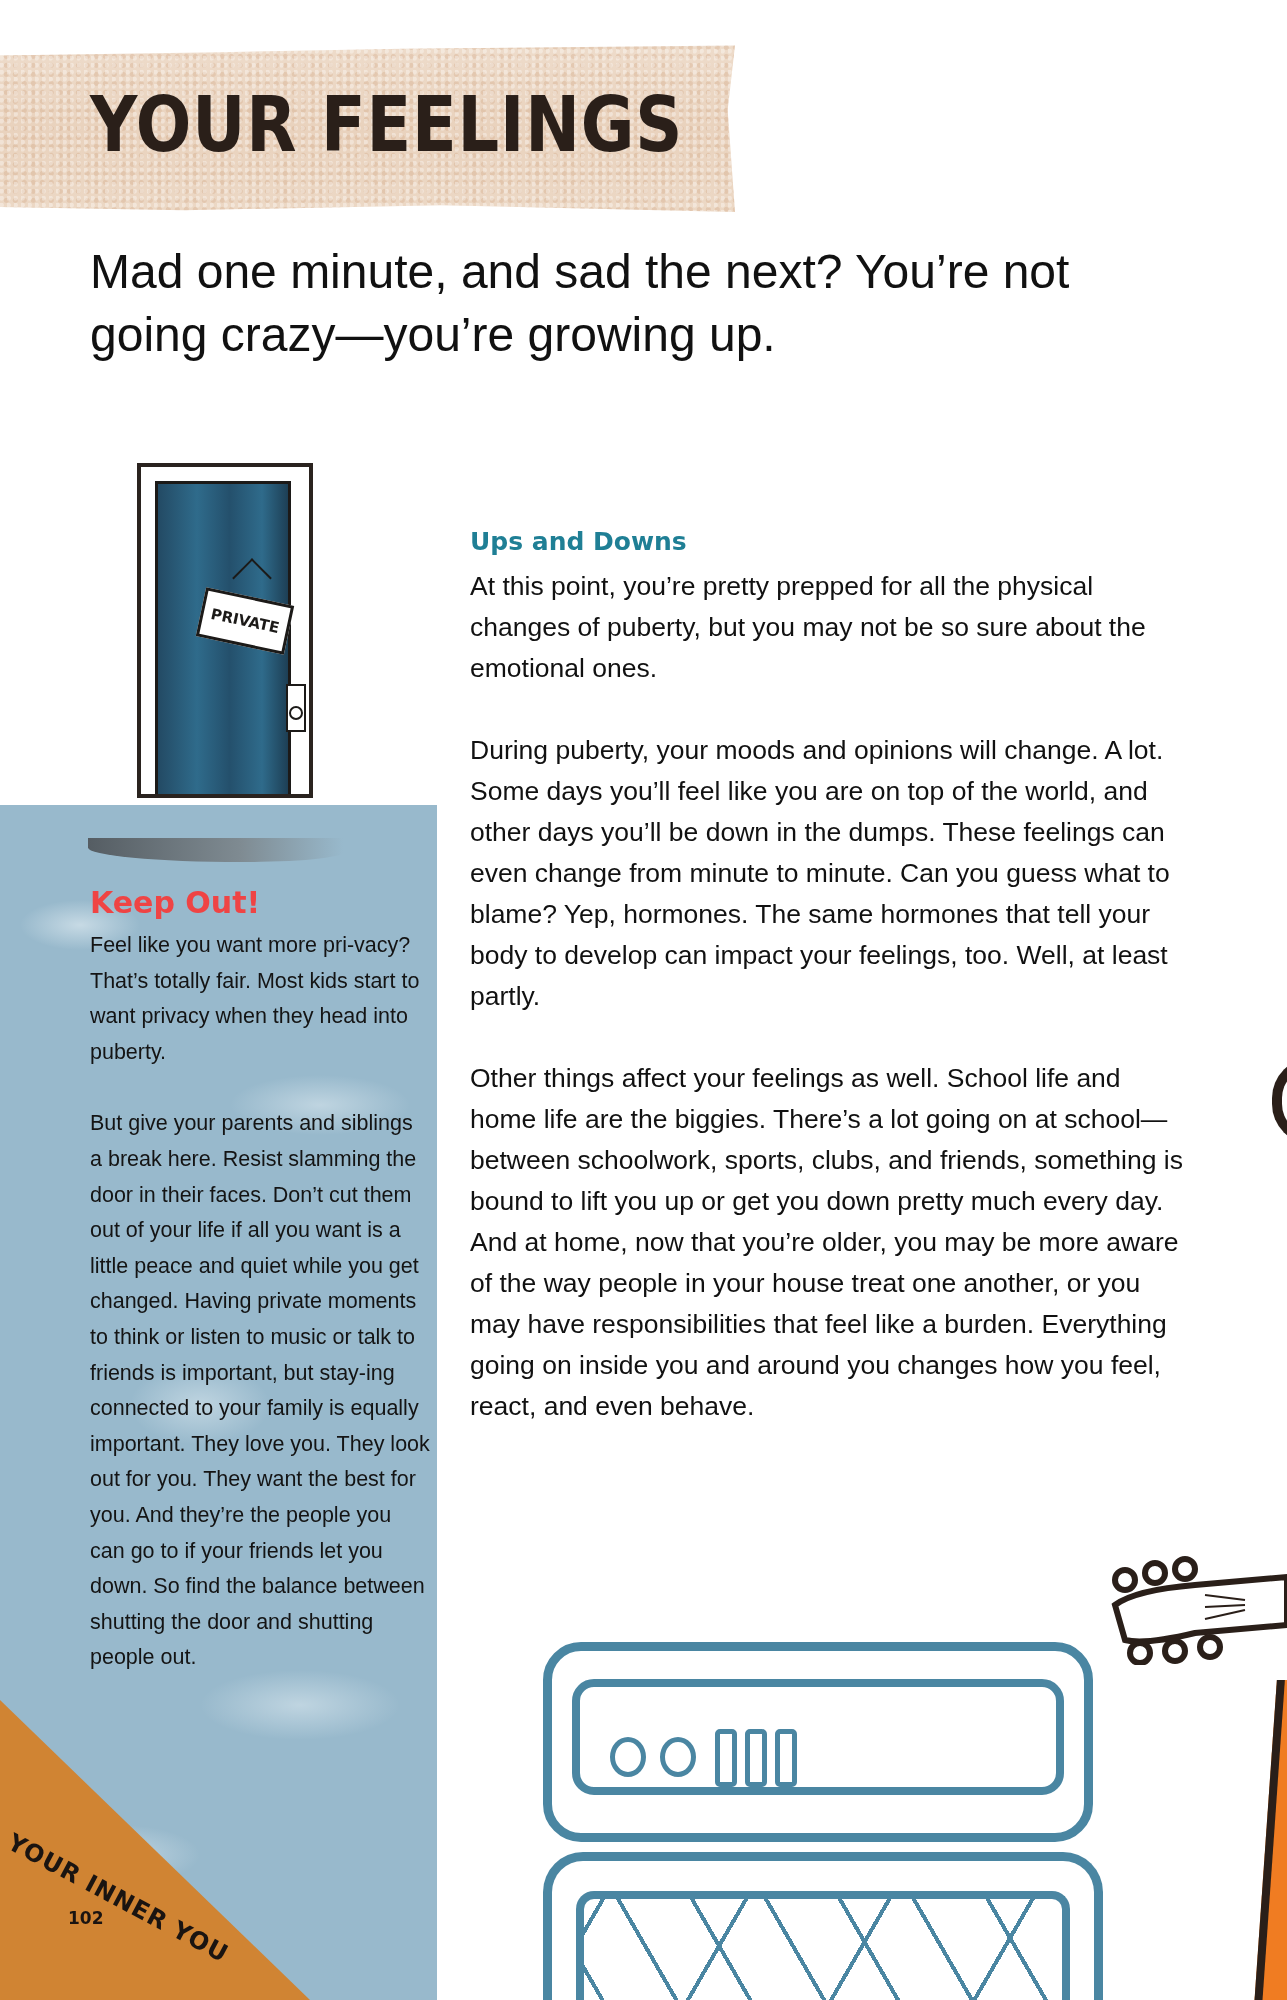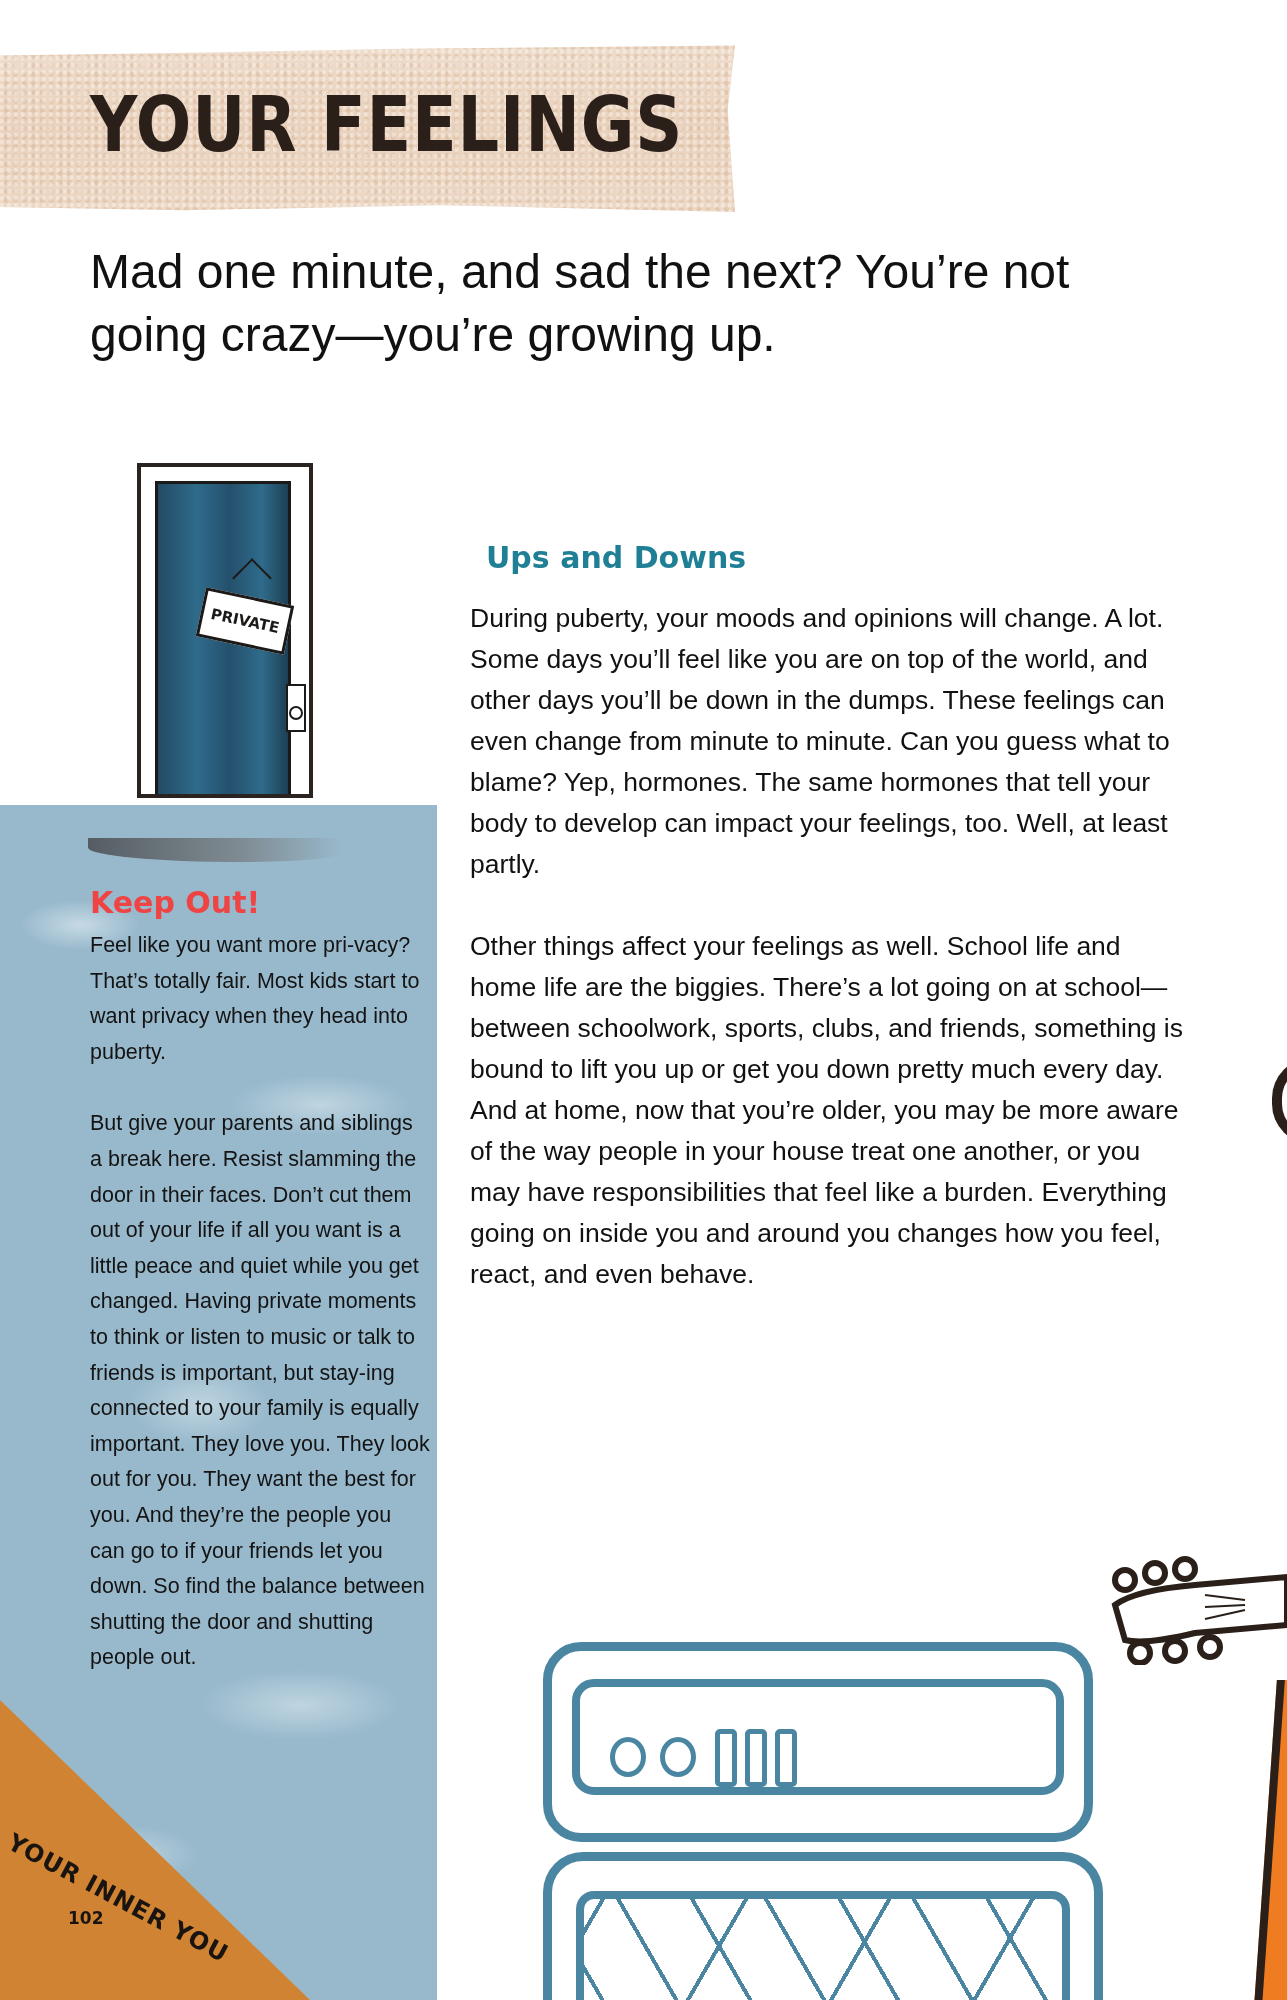--- a/index.html
+++ b/index.html
@@ -88,22 +88,22 @@
       position:absolute; left:16px; top:1828px; font-family:"DejaVu Sans", sans-serif;
       font-weight:bold; font-size:24px; color:#1a1411; transform:rotate(28deg);
       transform-origin:left top; letter-spacing:1px;
     }
     .page-number {
       position:absolute; left:68px; top:1908px; font-family:"DejaVu Sans", sans-serif;
       font-weight:bold; font-size:17px; color:#1a1411;
     }
     .main-col { position:absolute; left:470px; top:518px; width:720px; }
     .section-heading {
-      margin:16px; font-family:"DejaVu Sans", sans-serif; font-weight:bold;
-      font-size:30px; color:#1f7f95; line-height:48px;
+      margin:0; font-family:"DejaVu Sans", sans-serif; font-weight:bold;
+      font-size:25px; color:#1f7f95; line-height:48px;
     }
     .main-col p { margin:0 0 41px 0; font-size:26.5px; line-height:41px; color:#111; }
     .amp {
       position:absolute; left:543px; top:1642px; width:560px; height:400px;
     }
     .amp-head {
       position:absolute; left:0; top:0; width:550px; height:200px;
       border:9px solid #4a86a2; border-radius:38px; box-sizing:border-box;
     }
     .amp-head-inner {
@@ -158,20 +158,21 @@
   <p>Feel like you want more pri-vacy? That’s totally fair. Most kids start to want privacy when they head into puberty.</p>
   <p>But give your parents and siblings a break here. Resist slamming the door in their faces. Don’t cut them out of your life if all you want is a little peace and quiet while you get changed. Having private moments to think or listen to music or talk to friends is important, but stay-ing connected to your family is equally important. They love you. They look out for you. They want the best for you. And they’re the people you can go to if your friends let you down. So find the balance between shutting the door and shutting people out.</p>
 </div>
 
 <div class="corner"></div>
 <div class="corner-label">YOUR INNER YOU</div>
 <div class="page-number">102</div>
 
 <div class="main-col">
   <h3 class="section-heading">Ups and Downs</h3>
+  <p>At this point, you’re pretty prepped for all the physical changes of puberty, but you may not be so sure about the emotional ones.</p>
   <p>During puberty, your moods and opinions will change. A lot. Some days you’ll feel like you are on top of the world, and other days you’ll be down in the dumps. These feelings can even change from minute to minute. Can you guess what to blame? Yep, hormones. The same hormones that tell your body to develop can impact your feelings, too. Well, at least partly.</p>
   <p>Other things affect your feelings as well. School life and home life are the biggies. There’s a lot going on at school—between schoolwork, sports, clubs, and friends, something is bound to lift you up or get you down pretty much every day. And at home, now that you’re older, you may be more aware of the way people in your house treat one another, or you may have responsibilities that feel like a burden. Everything going on inside you and around you changes how you feel, react, and even behave.</p>
 </div>
 
 <div class="edge-shape"></div>
 
 <div class="amp">
   <div class="amp-head">
     <div class="amp-head-inner">
       <div class="knob" style="left:30px"></div>

